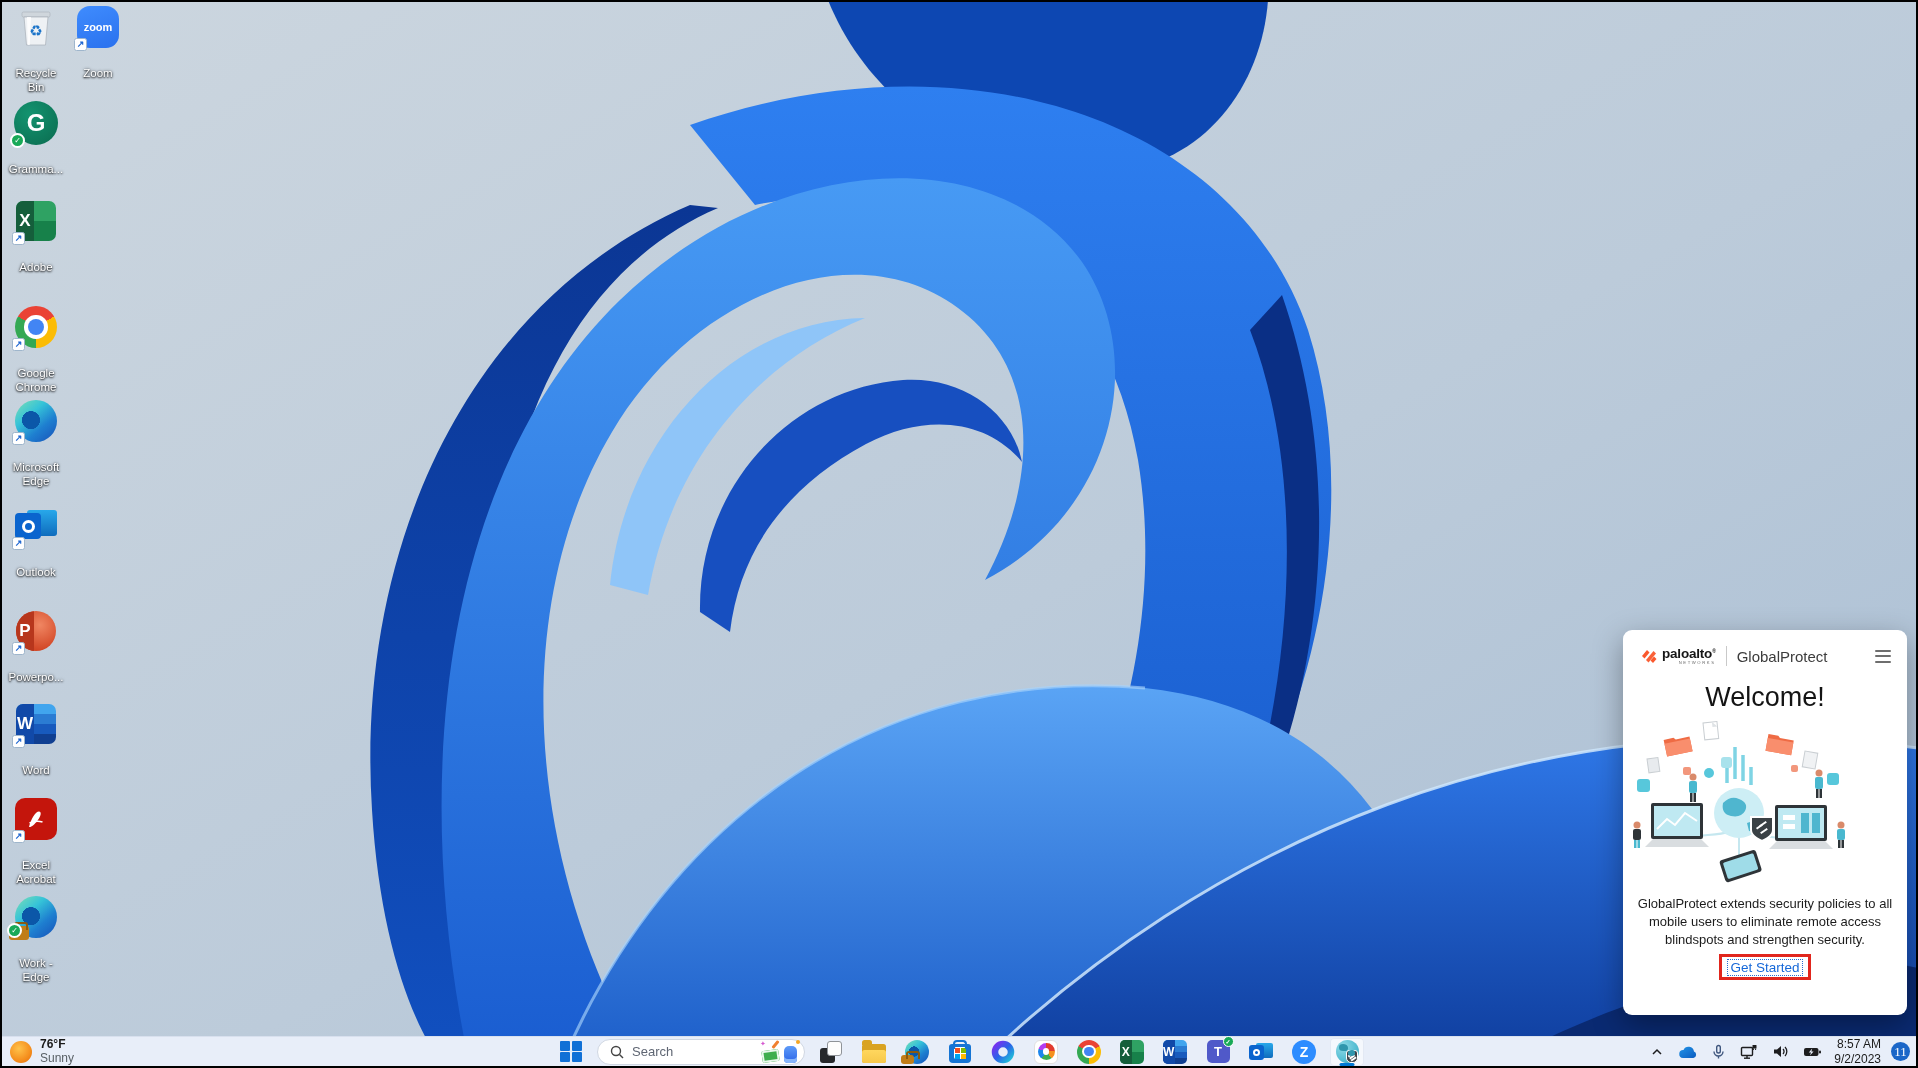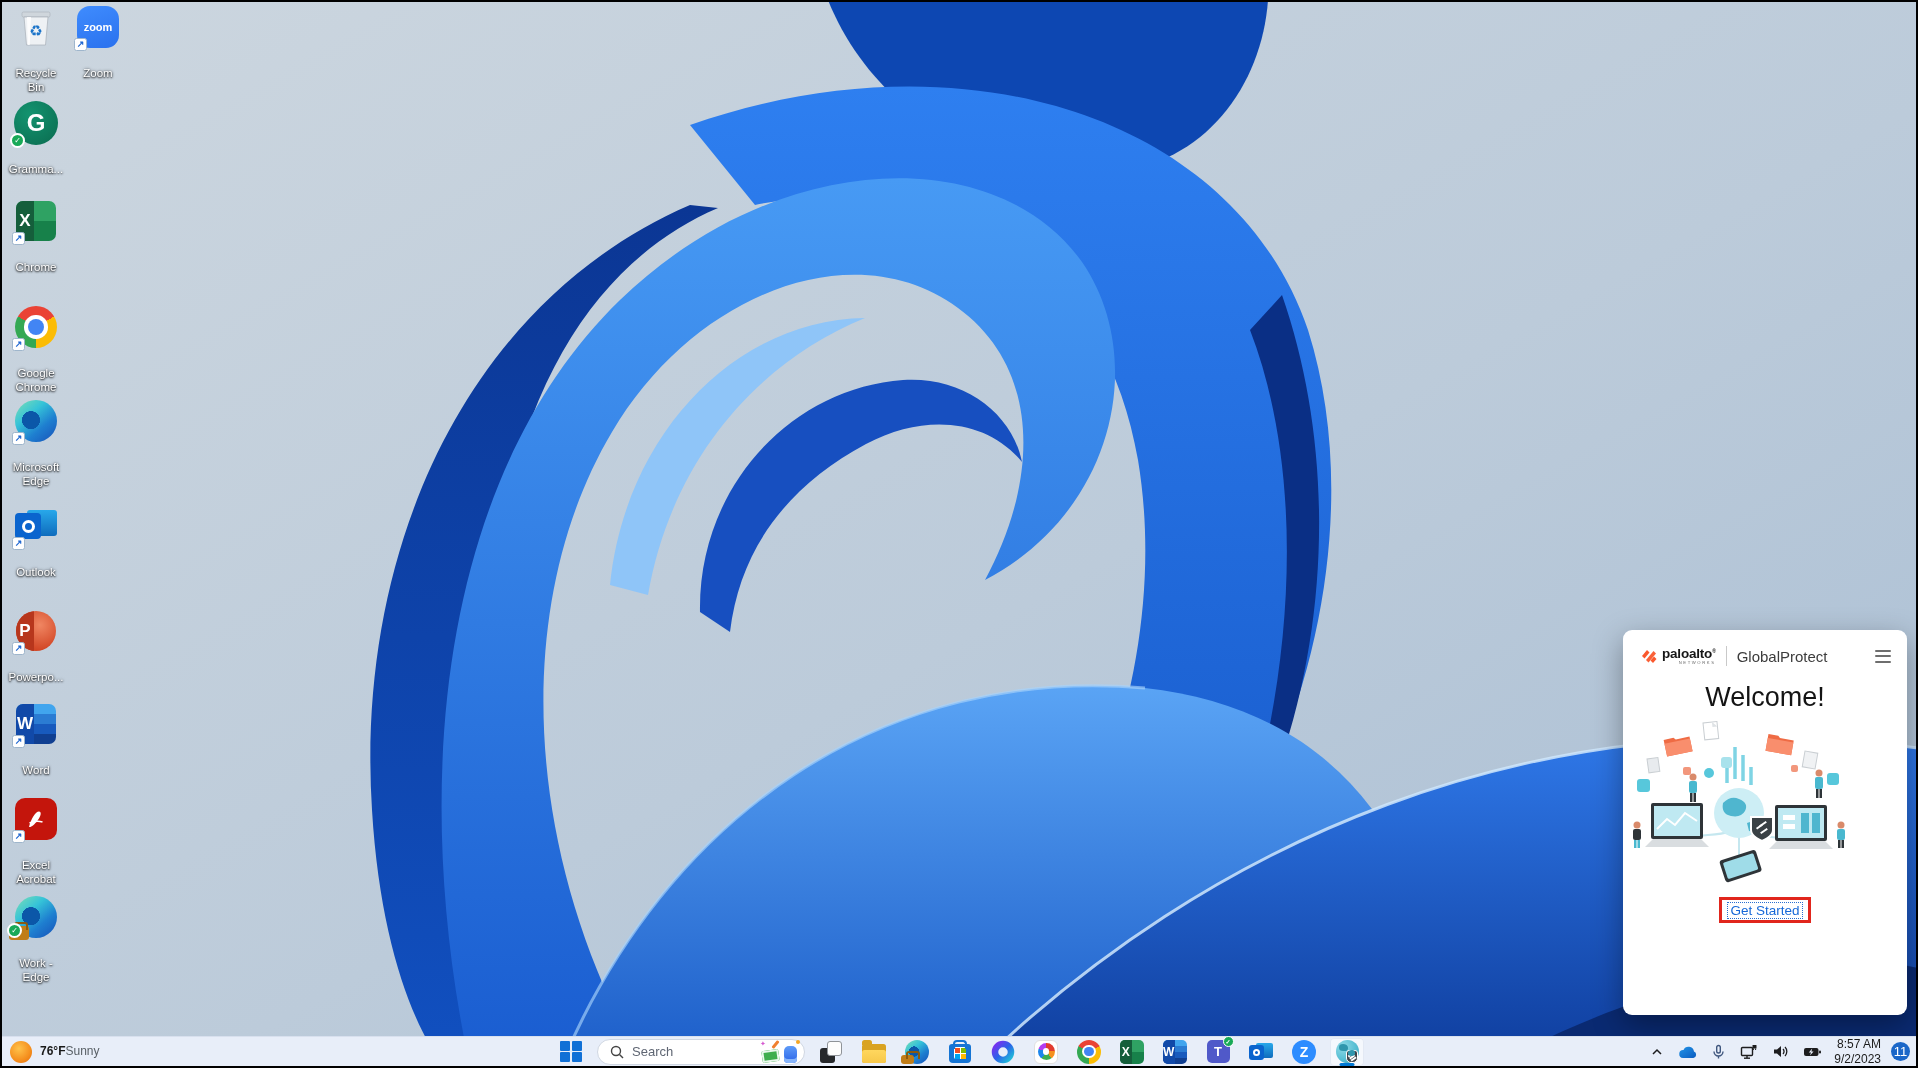--- a/index.html
+++ b/index.html
@@ -73,21 +73,21 @@
   .gp-desc { width:262px; margin:2px auto 0; text-align:center; font-size:13px; line-height:1.4; color:#1c1c1c; }
   .gp-cta-row { text-align:center; margin-top:4px; }
   .annotation-box { display:inline-block; border:3px solid #e1261d; padding:1px 5px; }
   .gp-link { font-size:13.5px; color:#1668d8; text-decoration:none; border:1px dotted #2a6fd0; padding:0 2px; cursor:pointer; }
 
   
   .taskbar { position:absolute; left:0; right:0; bottom:2px; height:30px; background:#e8eef9;
       border-top:1px solid #d8e0ee; z-index:50; }
   .weather { position:absolute; left:10px; top:0; height:100%; display:flex; align-items:center; gap:8px; cursor:pointer; }
   .sun { width:22px; height:22px; border-radius:50%; background:radial-gradient(circle at 40% 35%,#ffc24a,#f58f1e 60%,#e06a0c); }
-  .weather-text { display:flex; flex-direction:row; line-height:1.15; }
+  .weather-text { display:flex; flex-direction:column; line-height:1.15; }
   .weather-temp { font-size:12px; font-weight:700; color:#1a1a1a; }
   .weather-cond { font-size:12px; color:#596066; }
 
   .tb-center { position:absolute; left:50%; transform:translateX(-50%); top:0; height:100%;
       display:flex; align-items:center; gap:9px; }
   .tb-item { width:34px; height:28px; border-radius:4px; display:flex; align-items:center; justify-content:center;
       position:relative; cursor:pointer; }
   .tb-item.active { background:#f5f8fd; box-shadow:0 0 0 1px #e3e9f4 inset; }
   .tb-item.active::after { content:""; position:absolute; bottom:0; left:50%; transform:translateX(-50%);
       width:15px; height:3px; border-radius:2px; background:#0078d4; }
@@ -152,21 +152,21 @@
   .gp-globe::before { content:""; position:absolute; left:3px; top:4px; width:9px; height:7px; border-radius:50% 60% 40% 50%; background:#2f96ad; }
   .gp-globe::after { content:""; position:absolute; right:4px; bottom:7px; width:7px; height:6px; border-radius:60% 40% 50% 50%; background:#2f96ad; }
   .gp-shield { position:absolute; right:1px; bottom:0; width:12px; height:13px; background:#3c4248; border:1.5px solid #fff;
       border-radius:3px 3px 5px 5px; display:flex; align-items:center; justify-content:center; }
   .gp-shield i { width:6px; height:1.5px; background:#fff; transform:rotate(-35deg); box-shadow:0 -2.5px 0 #fff, 0 2.5px 0 #fff; }
 
   .tray { position:absolute; right:8px; top:0; height:100%; display:flex; align-items:center; gap:10px; }
   .tray-btn { display:flex; align-items:center; justify-content:center; cursor:pointer; padding:2px; border-radius:3px; }
   .clock { display:flex; flex-direction:column; align-items:flex-end; line-height:1.2; font-size:12px; color:#1b1b1b; cursor:pointer; }
   .notif-badge { width:19px; height:19px; border-radius:50%; background:#1a66c8; color:#fff; font-size:13px;
-      display:flex; align-items:center; justify-content:center; cursor:pointer; }
+      display:flex; align-items:center; justify-content:center; cursor:pointer;font-family:Liberation Serif, serif; }
 </style>
 </head>
 <body>
 
 <svg class="wallpaper" width="1918" height="1068" viewBox="0 0 1918 1068">
   <defs>
     <linearGradient id="bgG" x1="0" y1="0" x2="1" y2="1">
       <stop offset="0" stop-color="#ccd6df"></stop>
         <stop offset=".55" stop-color="#bccbda"></stop>
         <stop offset="1" stop-color="#a9bed4"></stop>
@@ -239,21 +239,21 @@
   <div class="dicon-label">Gramma...</div>
 </div>
 
 <div class="dicon" style="left:6px;top:198px">
   <div class="dicon-art">
     <div class="art-sq art-excel">
         <div class="panel">X</div>
       </div>
     <div class="shortcut-badge">↗</div>
   </div>
-  <div class="dicon-label">Chrome</div>
+  <div class="dicon-label">Adobe</div>
 </div>
 
 <div class="dicon" style="left:6px;top:304px">
   <div class="dicon-art">
     <div class="chrome-ball"></div>
     <div class="shortcut-badge">↗</div>
   </div>
   <div class="dicon-label">Google Chrome</div>
 </div>
 
@@ -438,20 +438,21 @@
         <rect x="14.5" y="119" width="2.5" height="8" fill="#49b8cf"></rect>
       </g>
     <g>
         <circle cx="218" cy="104" r="3.5" fill="#d98a6a"></circle>
         <rect x="214" y="108" width="8" height="11" rx="2" fill="#49b8cf"></rect>
         <rect x="215" y="119" width="2.5" height="8" fill="#2e3438"></rect>
         <rect x="218.5" y="119" width="2.5" height="8" fill="#2e3438"></rect>
       </g>
   </svg>
 
+  <div class="gp-desc">GlobalProtect extends security policies to all mobile users to eliminate remote access blindspots and strengthen security.</div>
 
   <div class="gp-cta-row">
     <span class="annotation-box">
       <a class="gp-link">Get Started</a>
     </span>
   </div>
 </div>
 
 <div class="taskbar">
 

